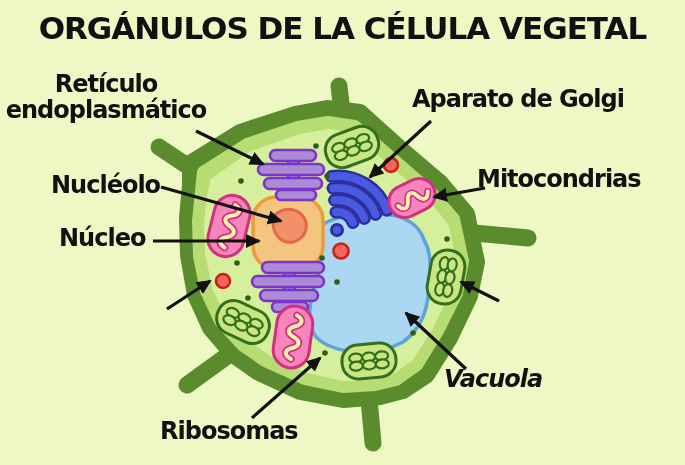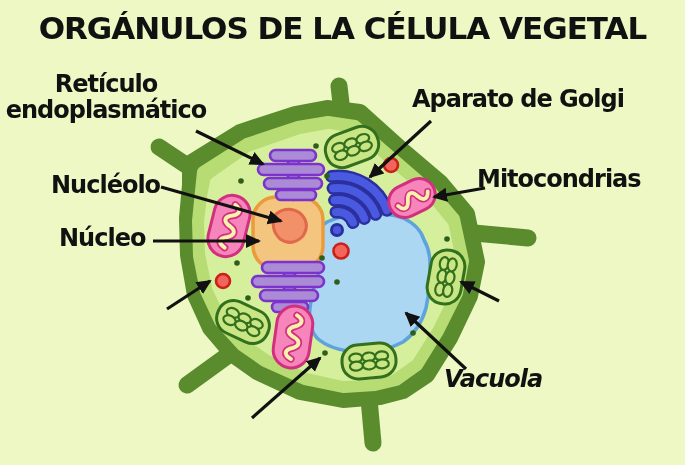--- a/index.html
+++ b/index.html
@@ -190,14 +190,15 @@
   <div class="lbl" style="left:51px;top:172px;">Nucléolo</div>
 
   <div class="lbl" style="left:477px;top:166px;">Mitocondrias</div>
 
   <div class="lbl" style="left:59px;top:225px;">Núcleo</div>
 
 
 
   <div class="lbl" style="left:444px;top:366px;font-style:italic;">Vacuola</div>
 
+  <div class="lbl" style="left:160px;top:418px;">Ribosomas</div>
 
 </div>
 
 </body></html>

